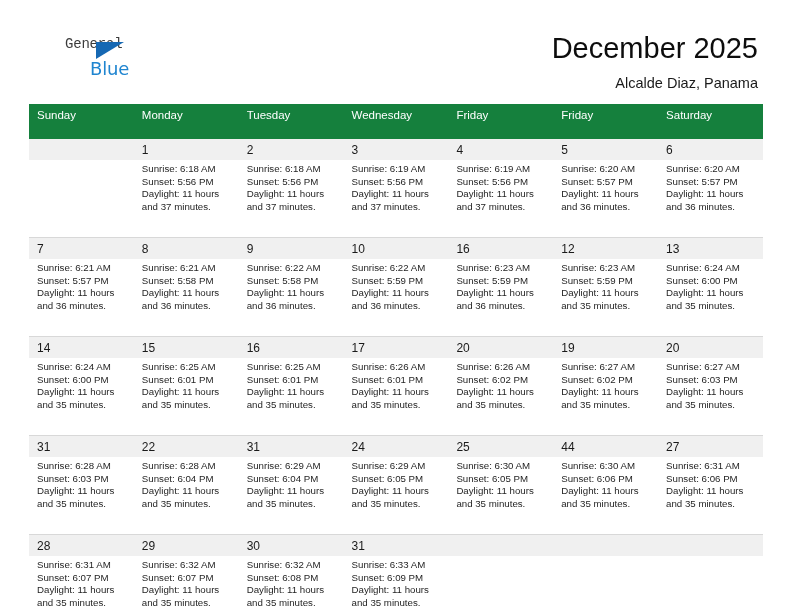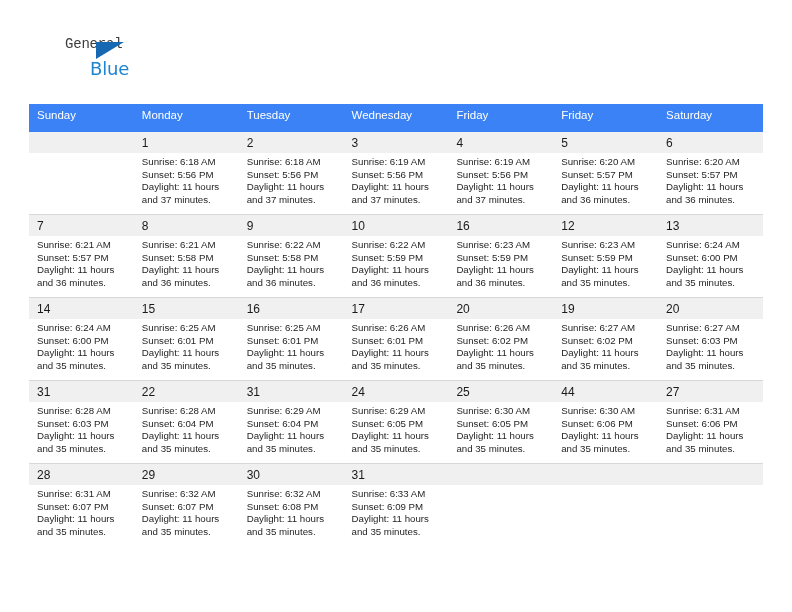--- a/index.html
+++ b/index.html
@@ -90,44 +90,44 @@
     position: absolute;
     left: 29px;
     top: 104px;
     width: 734px;
     border-collapse: collapse;
     table-layout: fixed;
   }
   .calendar col { width: 104.85px; }
 
   .dow-row th {
-    background: #3b82f6;
+    background: #15803d;
     color: #ffffff;
     font-size: 11.5px;
     font-weight: normal;
     text-align: left;
-    padding: 5px 0 11px 8px;
+    padding: 5px 0 18px 8px;
     height: 11px;
     border: none;
   }
 
   .daynum-row td {
     background: #f0f0f0;
     font-size: 12px;
     color: #1a1a1a;
     padding: 4px 0 3px 8px;
     vertical-align: top;
     height: 14px;
     border: none;
   }
   .info-row td {
     background: #ffffff;
     font-size: 9.7px;
     color: #1f1f1f;
-    padding: 3px 6px 0 8px;
+    padding: 3px 6px 16px 8px;
     vertical-align: top;
     line-height: 12.6px;
     border: none;
     height: 58px;
   }
   .info-row td .line { display: block; white-space: nowrap; }
   .info-row.with-rule td { border-bottom: 1px solid #d8d8d8; }
 
   .empty-cell { background: #f0f0f0 !important; }
   .empty-info { background: #ffffff !important; }
@@ -138,20 +138,24 @@
 <div class="page">
 
   <div class="top">
 
     <div class="logo">
       <span class="logo-general">General</span>
       <span class="logo-tri"></span>
       <span class="logo-blue">Blue</span>
     </div>
 
+    <div class="title-block">
+      <div class="cal-title">December 2025</div>
+      <div class="cal-subtitle">Alcalde Diaz, Panama</div>
+    </div>
 
   </div>
 
   <table class="calendar">
     <colgroup>
       <col>
         <col>
         <col>
         <col>
         <col>

